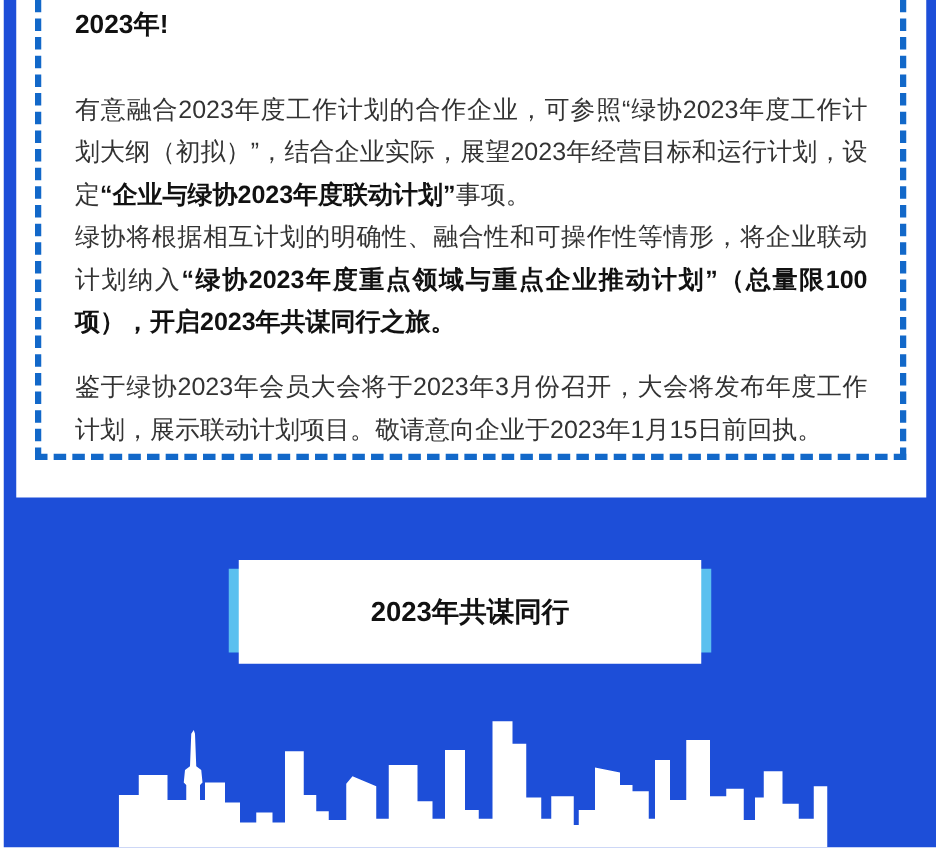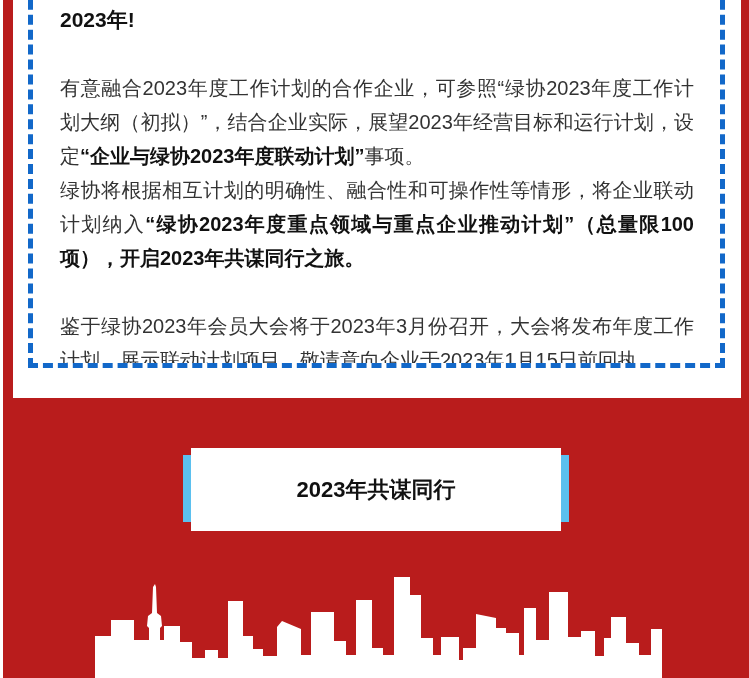--- a/index.html
+++ b/index.html
@@ -10,21 +10,21 @@
   .stage{
     position:relative;
     width:749px;height:678px;
     overflow:hidden;
     background:#ffffff;
   }
   
   .blue-page{
     position:absolute;
     left:3px;top:0;right:0;bottom:0;
-    background:#b91c1c;
+    background:#1d4ed8;
     text-decoration:underline;
   }
   
   .white-card{
     position:absolute;
     left:10px;right:8px;top:0;
     height:398px;
     background:#ffffff;
   }
   .dashed-box{
@@ -43,21 +43,21 @@
   }
   .para{
     margin:0;
     font-size:20px;line-height:34px;
     color:#333333;
     text-align:justify;
   }
   .para b{color:#111111;}
   .mt-a{margin-top:34px;}
   .mt-b{}
-  .mt-c{margin-top:34px;}
+  .mt-c{margin-top:18px;}
   
   .banner-wrap{
     position:absolute;
     left:50%;top:448px;
     transform:translateX(-50%);
     width:370px;height:83px;
   }
   .banner-shadow{
     position:absolute;
     left:-8px;right:-8px;top:7px;bottom:9px;

